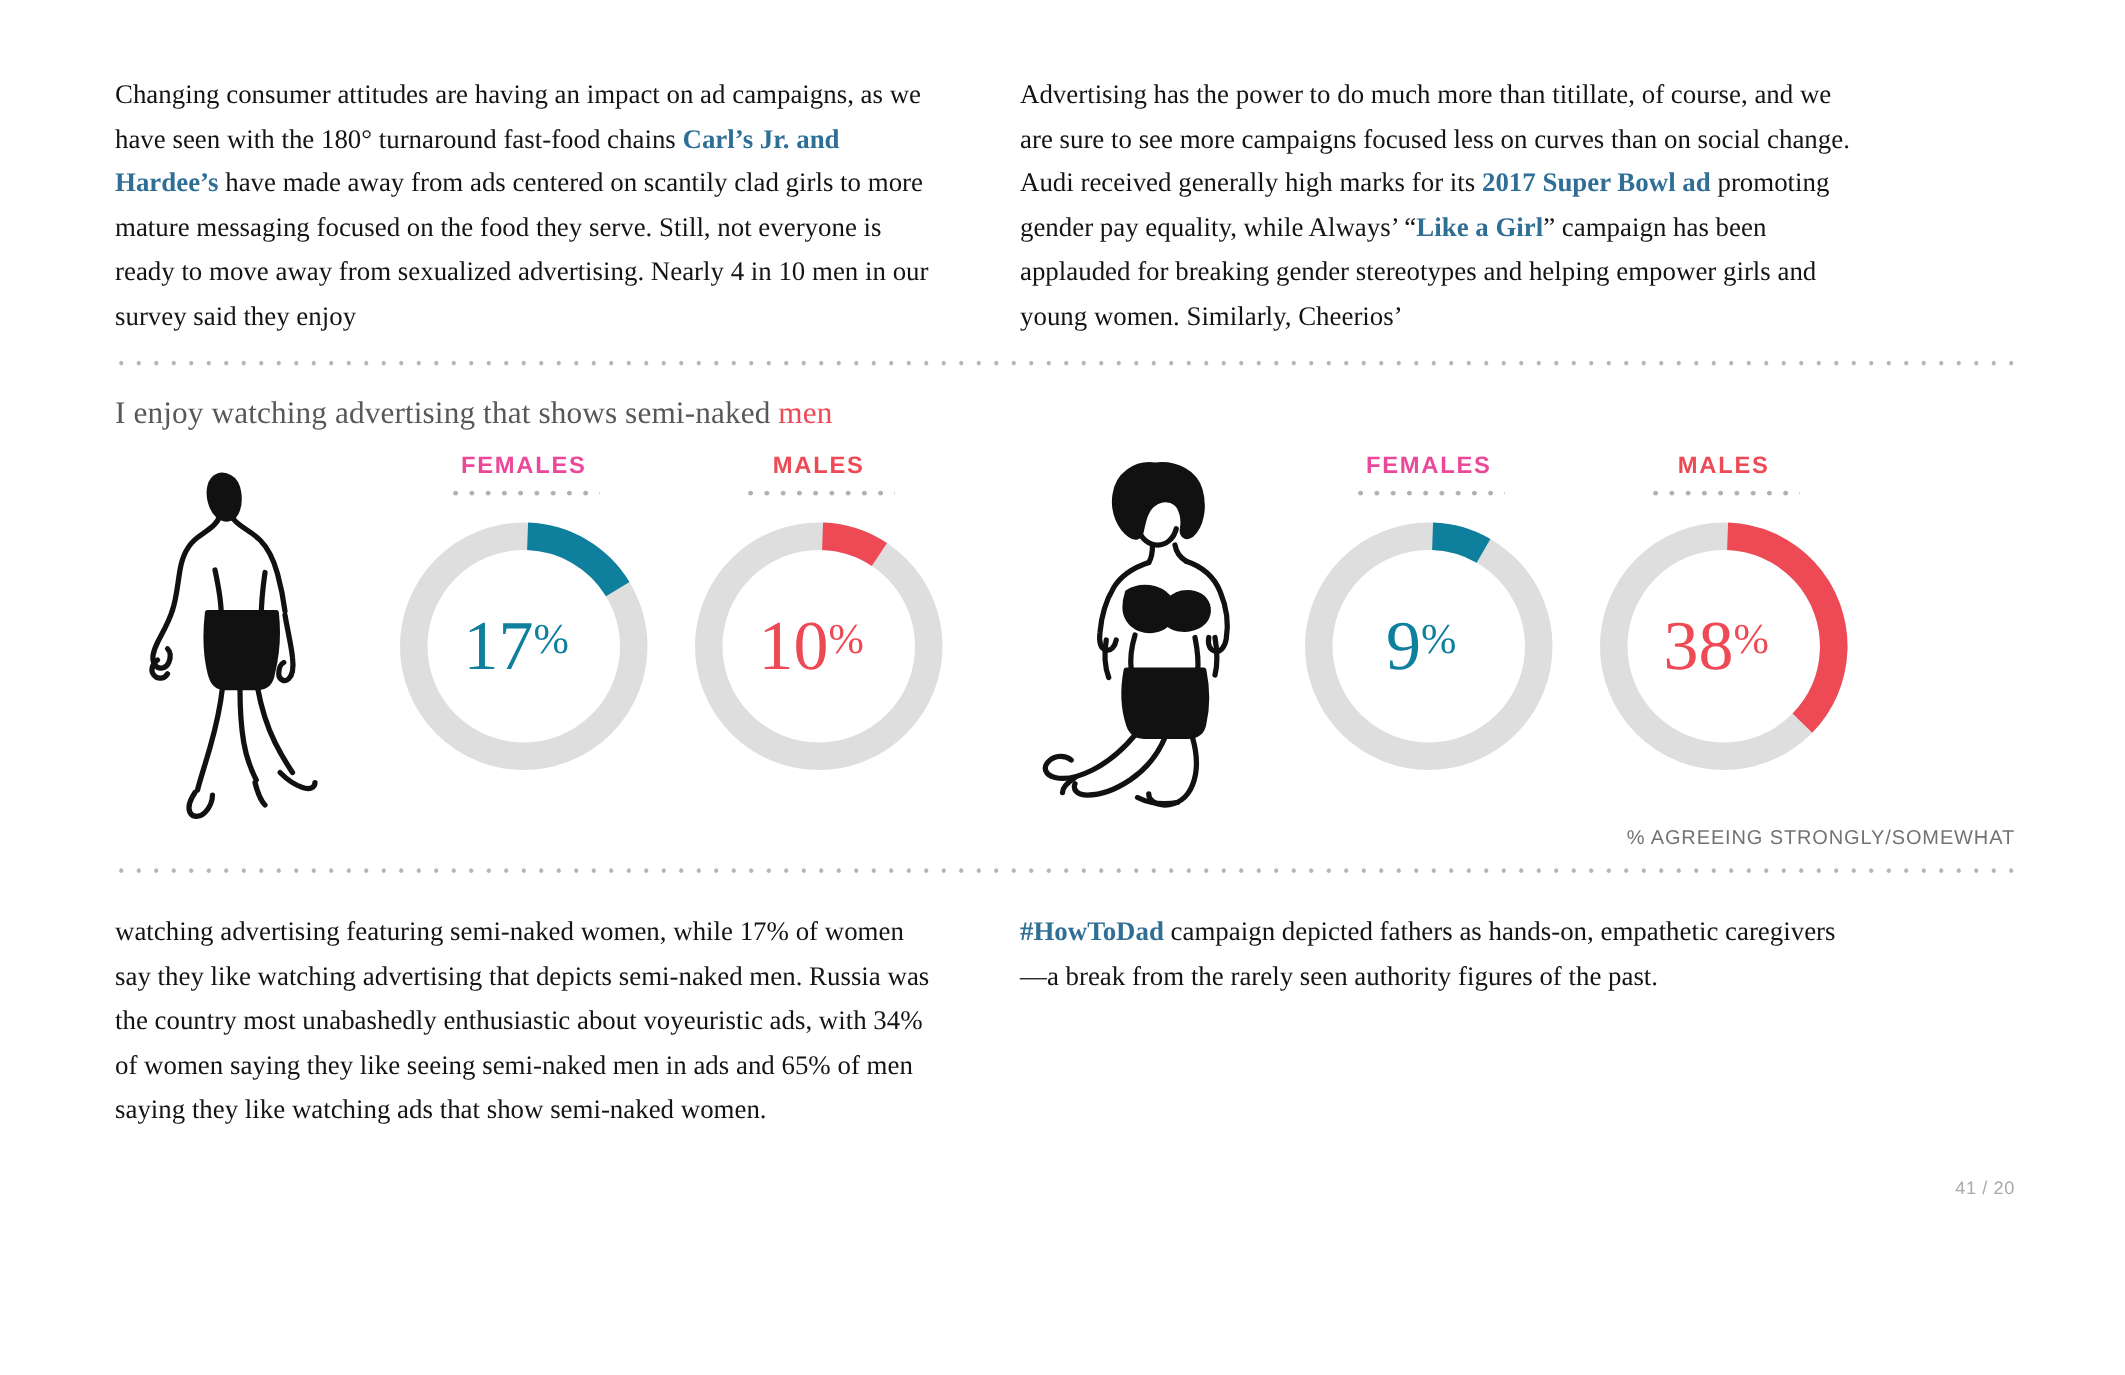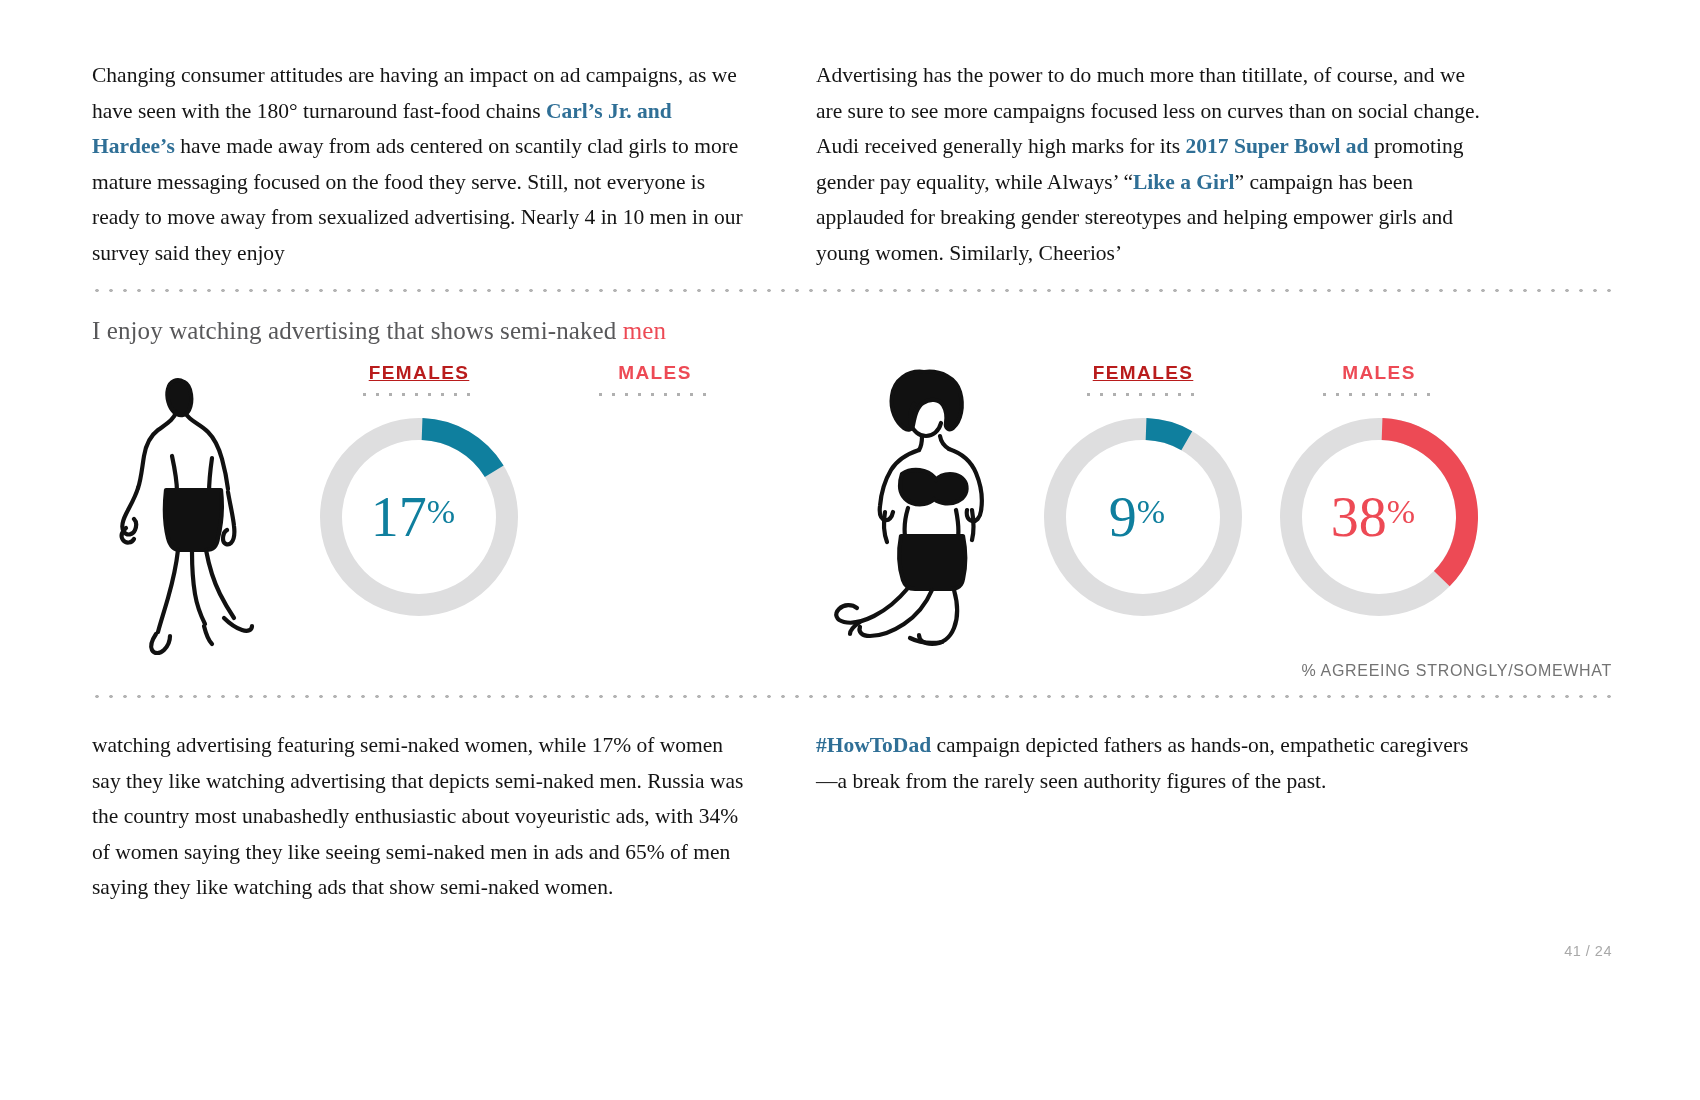--- a/index.html
+++ b/index.html
@@ -93,21 +93,21 @@
   }
   .dg-1 { left: 216px; }
   .dg-2 { left: 452px; }
 
   .dg-label {
     font-family: "Liberation Sans", sans-serif;
     font-size: 19px;
     font-weight: bold;
     letter-spacing: 1.4px;
   }
-  .dg-label.females { color: #b91c1c; text-decoration: underline; }
+  .dg-label.females { color: #ec4899; }
   .dg-label.males   { color: #ed4a55; }
   .dg-dots { width: 122px; }
 
   .donut {
     position: relative;
     width: 212px;
     height: 212px;
     margin: 14px auto 0 auto;
   }
   .donut svg { display: block; }
@@ -205,20 +205,29 @@
         </svg>
         <div class="donut-value v-teal">
           <span>17</span><span class="pct">%</span>
         </div>
       </div>
     </div>
 
     <div class="donut-group dg-2">
       <div class="dg-label males">MALES</div>
       <div class="mini-dots dg-dots"></div>
+      <div class="donut">
+        <svg viewBox="0 0 212 212" width="212" height="212">
+          <circle cx="106" cy="106" r="88" fill="none" stroke="#dededf" stroke-width="22"></circle>
+          <circle class="arc" cx="106" cy="106" r="88" fill="none" stroke="#ed4a55" stroke-width="22" transform="rotate(-88 106 106)" stroke-dasharray="48.29203070318036 504.6282763286232"></circle>
+        </svg>
+        <div class="donut-value v-red">
+          <span>10</span><span class="pct">%</span>
+        </div>
+      </div>
     </div>
   </div>
 
   <div class="panel panel-right">
 
     <div class="figure fig-right">
       <svg viewBox="0 0 200 300" width="200" height="300" aria-hidden="true">
         <g fill="none" stroke="#111111" stroke-width="4.2" stroke-linecap="round" stroke-linejoin="round">
 
           <path d="M108 12 c-16 -2 -30 8 -32 24 c-2 14 4 26 12 32 c4 3 8 2 9 -3 c2 -10 4 -18 10 -22 c7 -5 16 -4 20 2 c3 5 4 12 3 18 c-1 5 3 8 7 5 c8 -7 11 -22 7 -36 c-4 -14 -19 -22 -36 -20 z" fill="#111111" stroke="#111111"></path>
@@ -282,15 +291,15 @@
   <div class="dotted-rule rule-bottom"></div>
 
   <div class="body-col col-bot-left">
     <p><span>watching advertising featuring semi-naked women, while 17% of women say they like watching advertising that depicts semi-naked men. Russia was the country most unabashedly enthusiastic about voyeuristic ads, with 34% of women saying they like seeing semi-naked men in ads and 65% of men saying they like watching ads that show semi-naked women.</span></p>
   </div>
 
   <div class="body-col col-bot-right">
     <p><span class="link">#HowToDad</span><span> campaign depicted fathers as hands-on, empathetic caregivers—a break from the rarely seen authority figures of the past.</span></p>
   </div>
 
-  <div class="page-number">41 / 24</div>
+  <div class="page-number">41 / 20</div>
 
 </div>
 
 </body></html>

